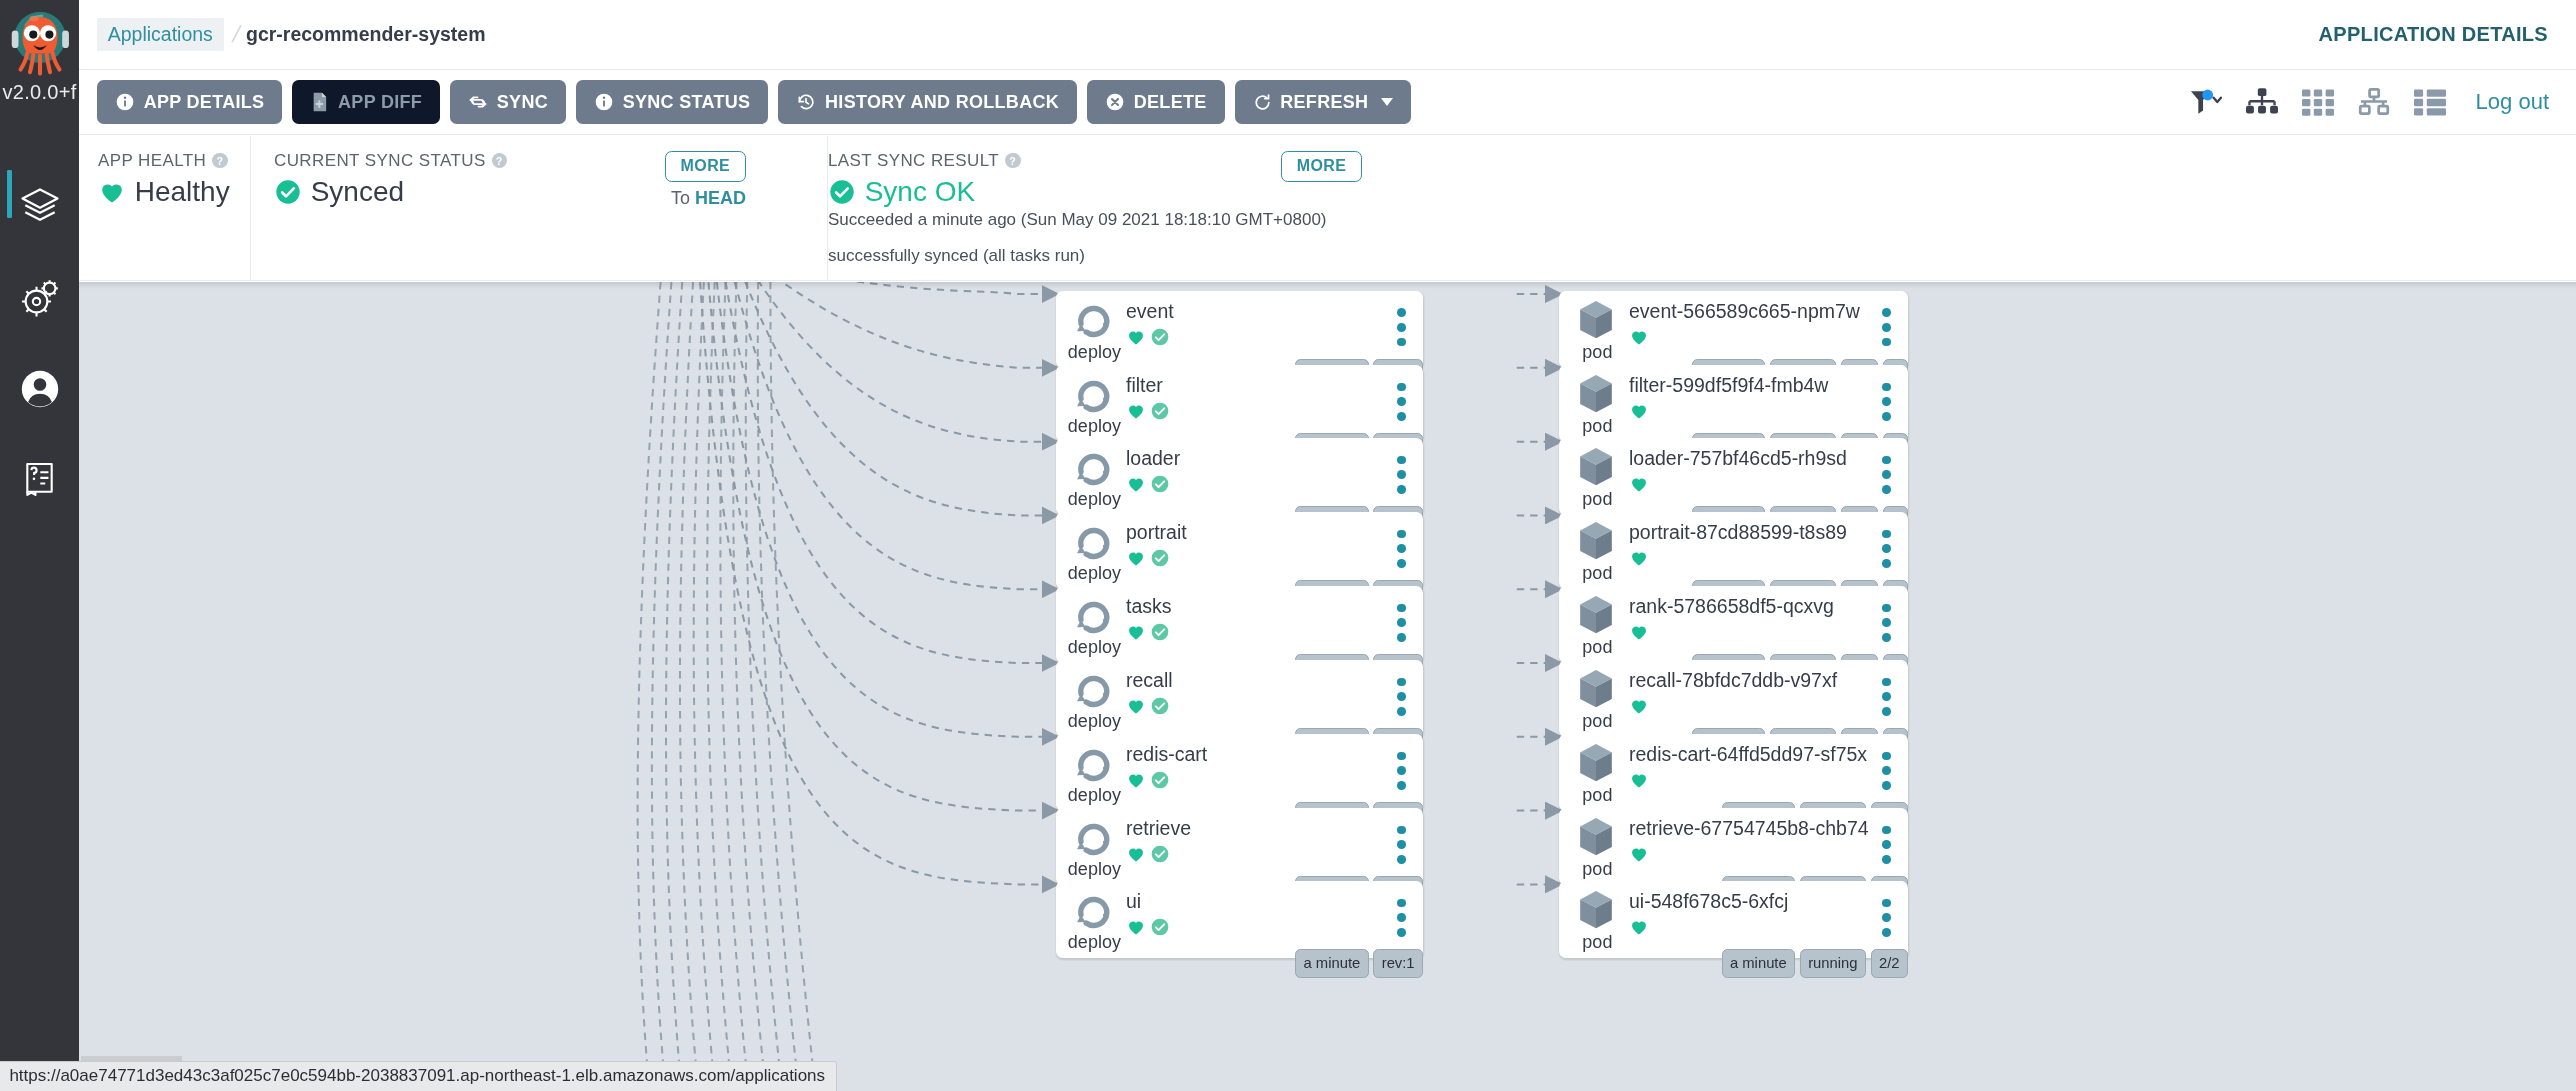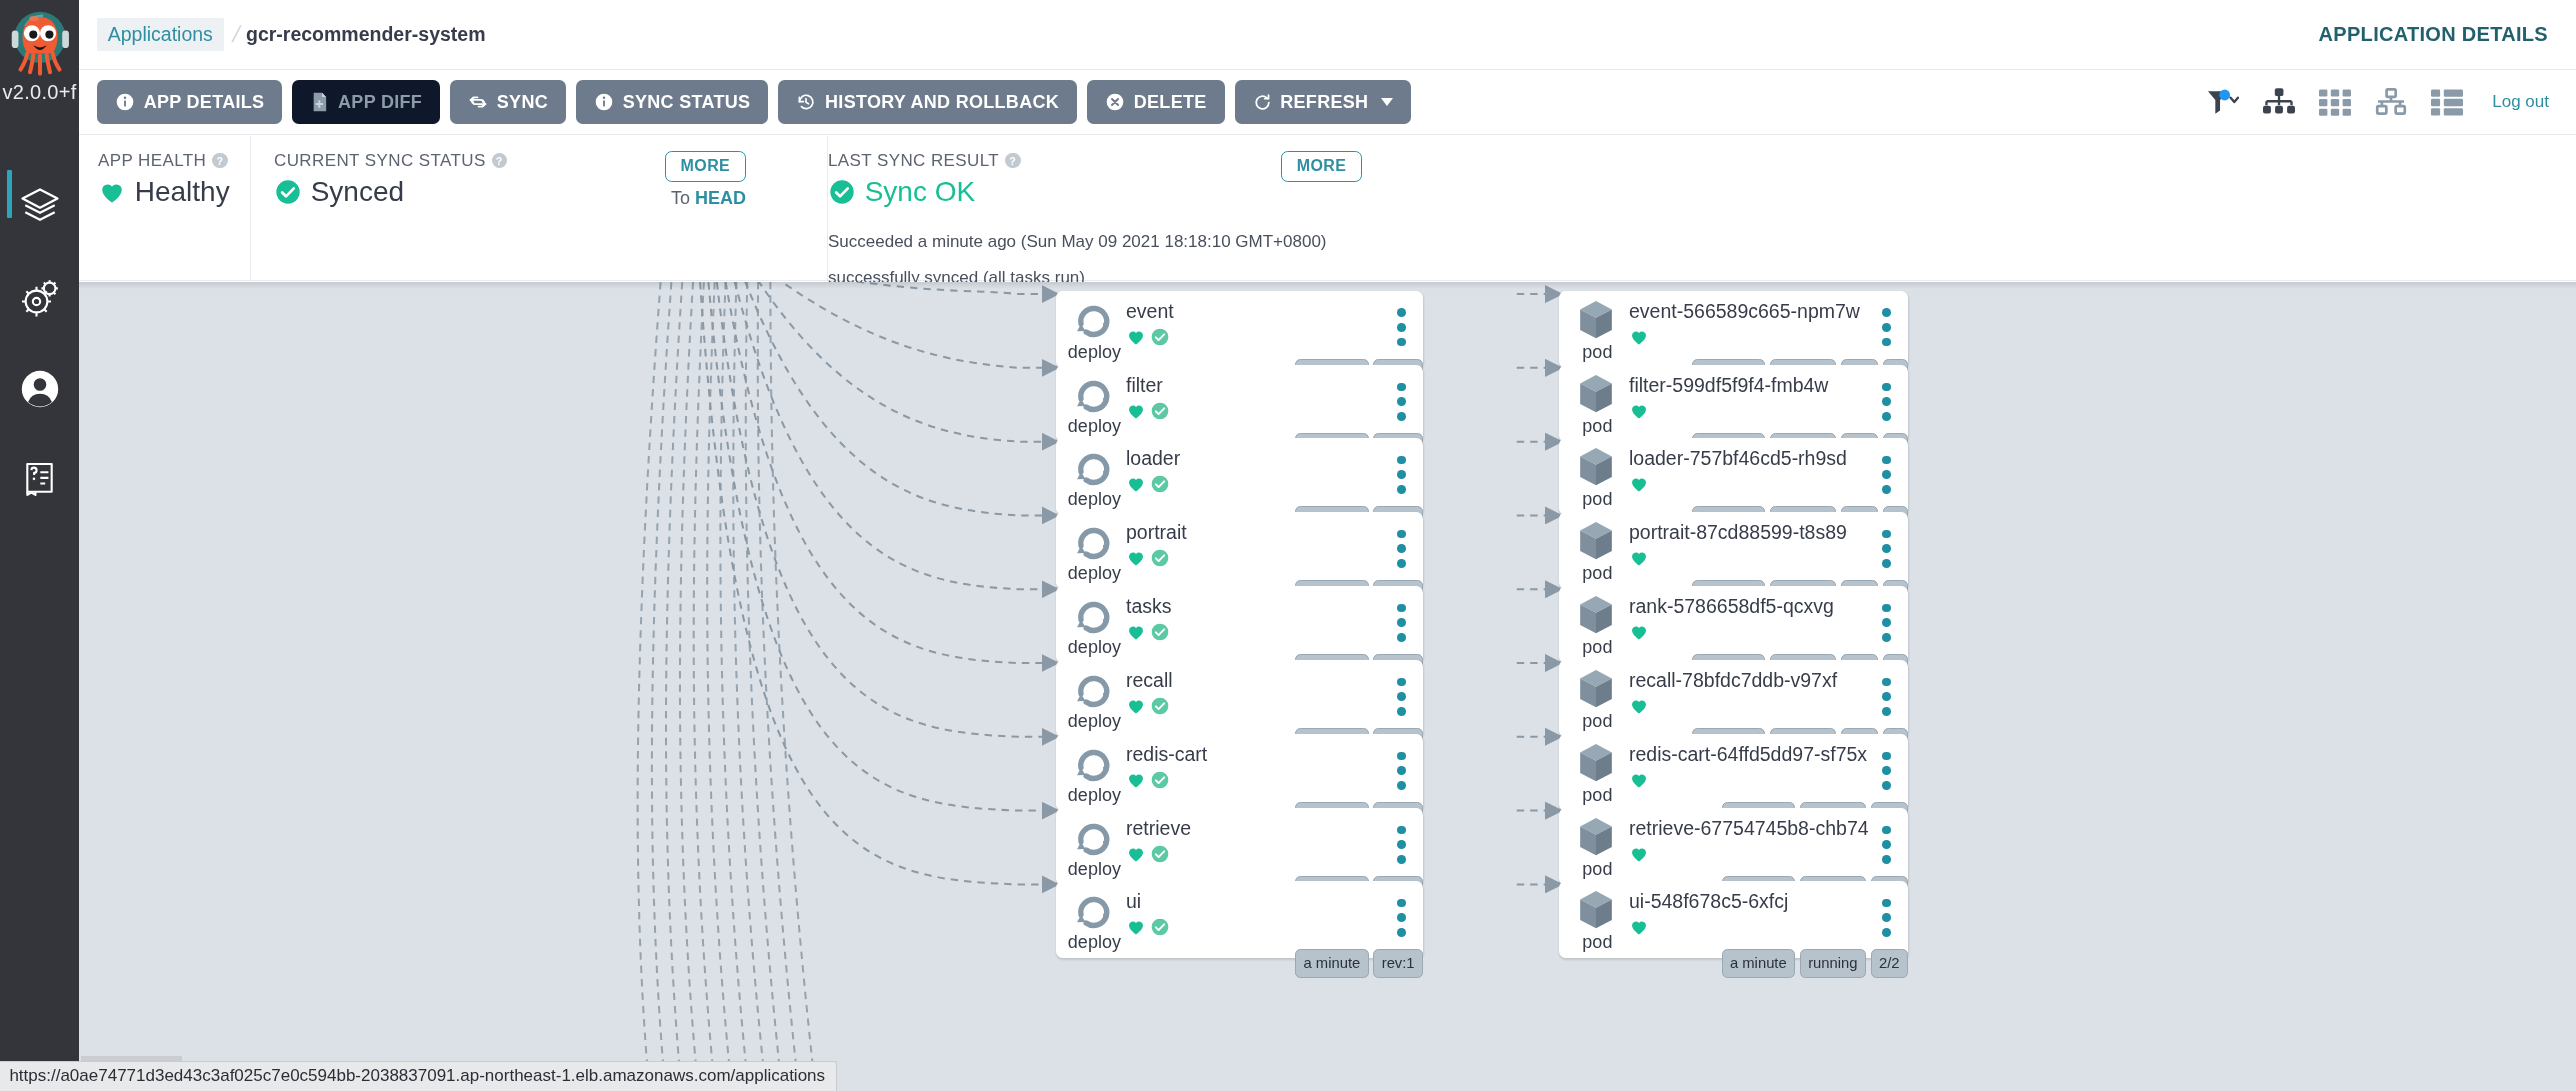--- a/index.html
+++ b/index.html
@@ -90,21 +90,21 @@
     border-right: 6.7px solid transparent;
     border-top: 8px solid currentColor;
   }
 
   .tb-right {
     margin-left: auto; margin-right: 27px;
     display: flex; align-items: center; gap: 24px;
   }
   .view-icon { display: flex; align-items: center; cursor: pointer; }
   .logout-link {
-    color: #2f8fa0; font-size: 17px; text-decoration: none; margin-left: 5.4px;
+    color: #2f8fa0; font-size: 22px; text-decoration: none; margin-left: 5.4px;
   }
 
   
   .status-strip {
     position: absolute; left: 79px; top: 136px; right: 0; height: 145px;
     background: #fff; display: flex; border-bottom: 0.7px solid #e8eaef;
   }
   .status-col { position: relative; padding: 14.8px 0 0 0; }
   .status-col + .status-col { border-left: 0.7px solid #e8eaef; }
   .col-health { width: 171px; padding-left: 19px; }
@@ -131,21 +131,21 @@
     font-size: 16px; font-weight: bold; letter-spacing: 0.4px;
     padding: 5.4px 14.8px; cursor: pointer;
   }
   .more-sync { right: 81px; top: 14.8px; }
   .more-result { left: 453px; top: 14.8px; }
   .to-head {
     position: absolute; right: 81px; top: 52px;
     font-size: 18px; color: #5c6470;
   }
   .to-head b { color: #2f8fa0; font-weight: bold; }
-  .result-line { font-size: 17px; color: #48505d; margin-top: 24px; }
+  .result-line { font-size: 17px; color: #48505d; margin-top: 2px; }
   .result-line.second { margin-top: 16px; }
 
   
   .canvas {
     position: absolute; left: 79px; top: 282px; right: 0; bottom: 0;
     background: #dbe1e6; overflow: hidden;
   }
   .canvas-top-shadow {
     position: absolute; left: 0; top: 0; right: 0; height: 6.7px;
     background: linear-gradient(to bottom, rgba(0,0,0,.10), rgba(0,0,0,0));

